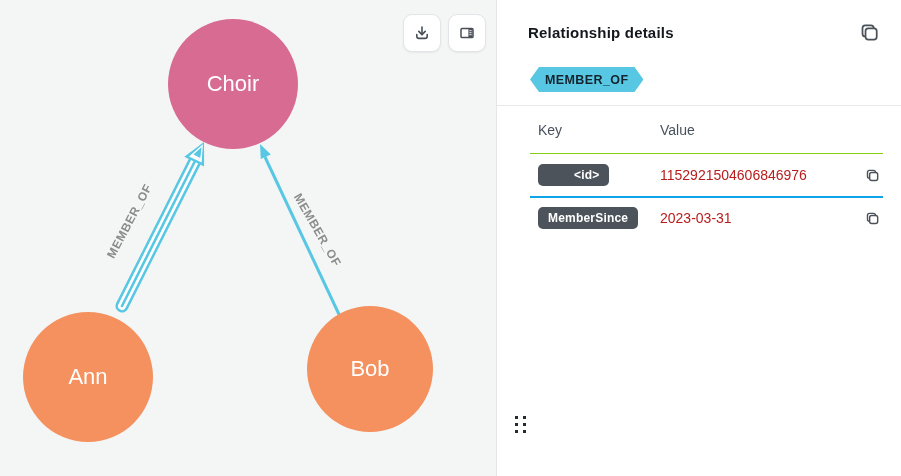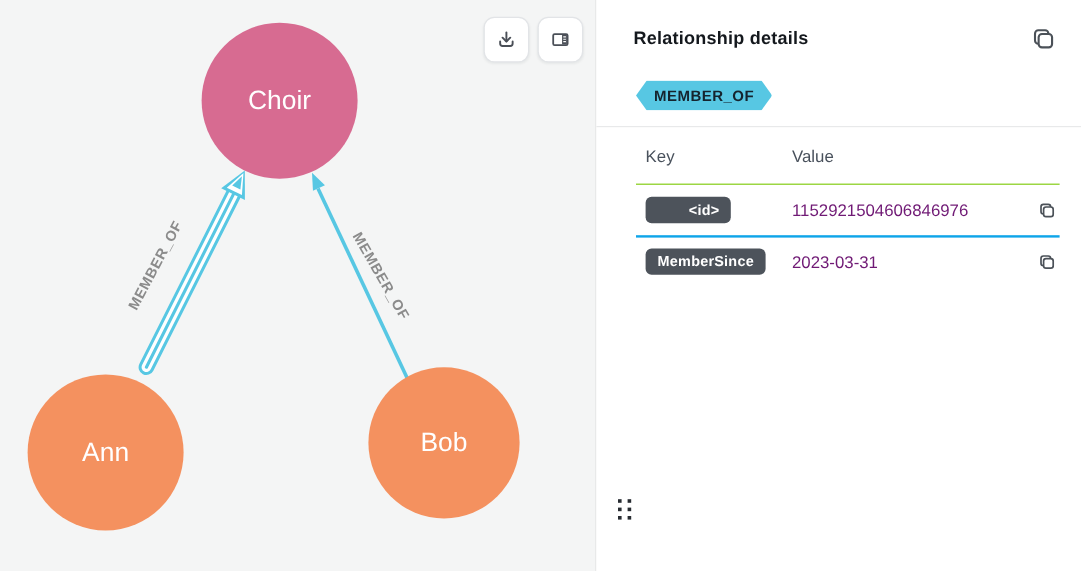--- a/index.html
+++ b/index.html
@@ -78,21 +78,21 @@
     padding-left:8px;
   }
   .kv-head { height:48px; font-size:14px; color:#49515c; border-bottom:1px solid #84cc16; }
   .kv-row  { height:42px; }
   .kv-row + .kv-row { border-top:2px solid #0ea5e9; }
   .key-badge {
     justify-self:start;
     color:#fff; font-weight:bold; font-size:12px; letter-spacing:.2px;
     padding:4px 10px; border-radius:5px; white-space:nowrap;
   }
-  .kv-value { font-size:14px; color:#701a75; }
+  .kv-value { font-size:14px; color:#b91c1c; }
 
   .drag-handle {
     position:absolute; left:14px; top:412px;
     display:grid; grid-template-columns:3px 3px; grid-auto-rows:3px;
     gap:4px 5px; cursor:col-resize; padding:4px;
   }
   .drag-handle i { background:#272b31; }
 </style>
 </head>
 <body>

